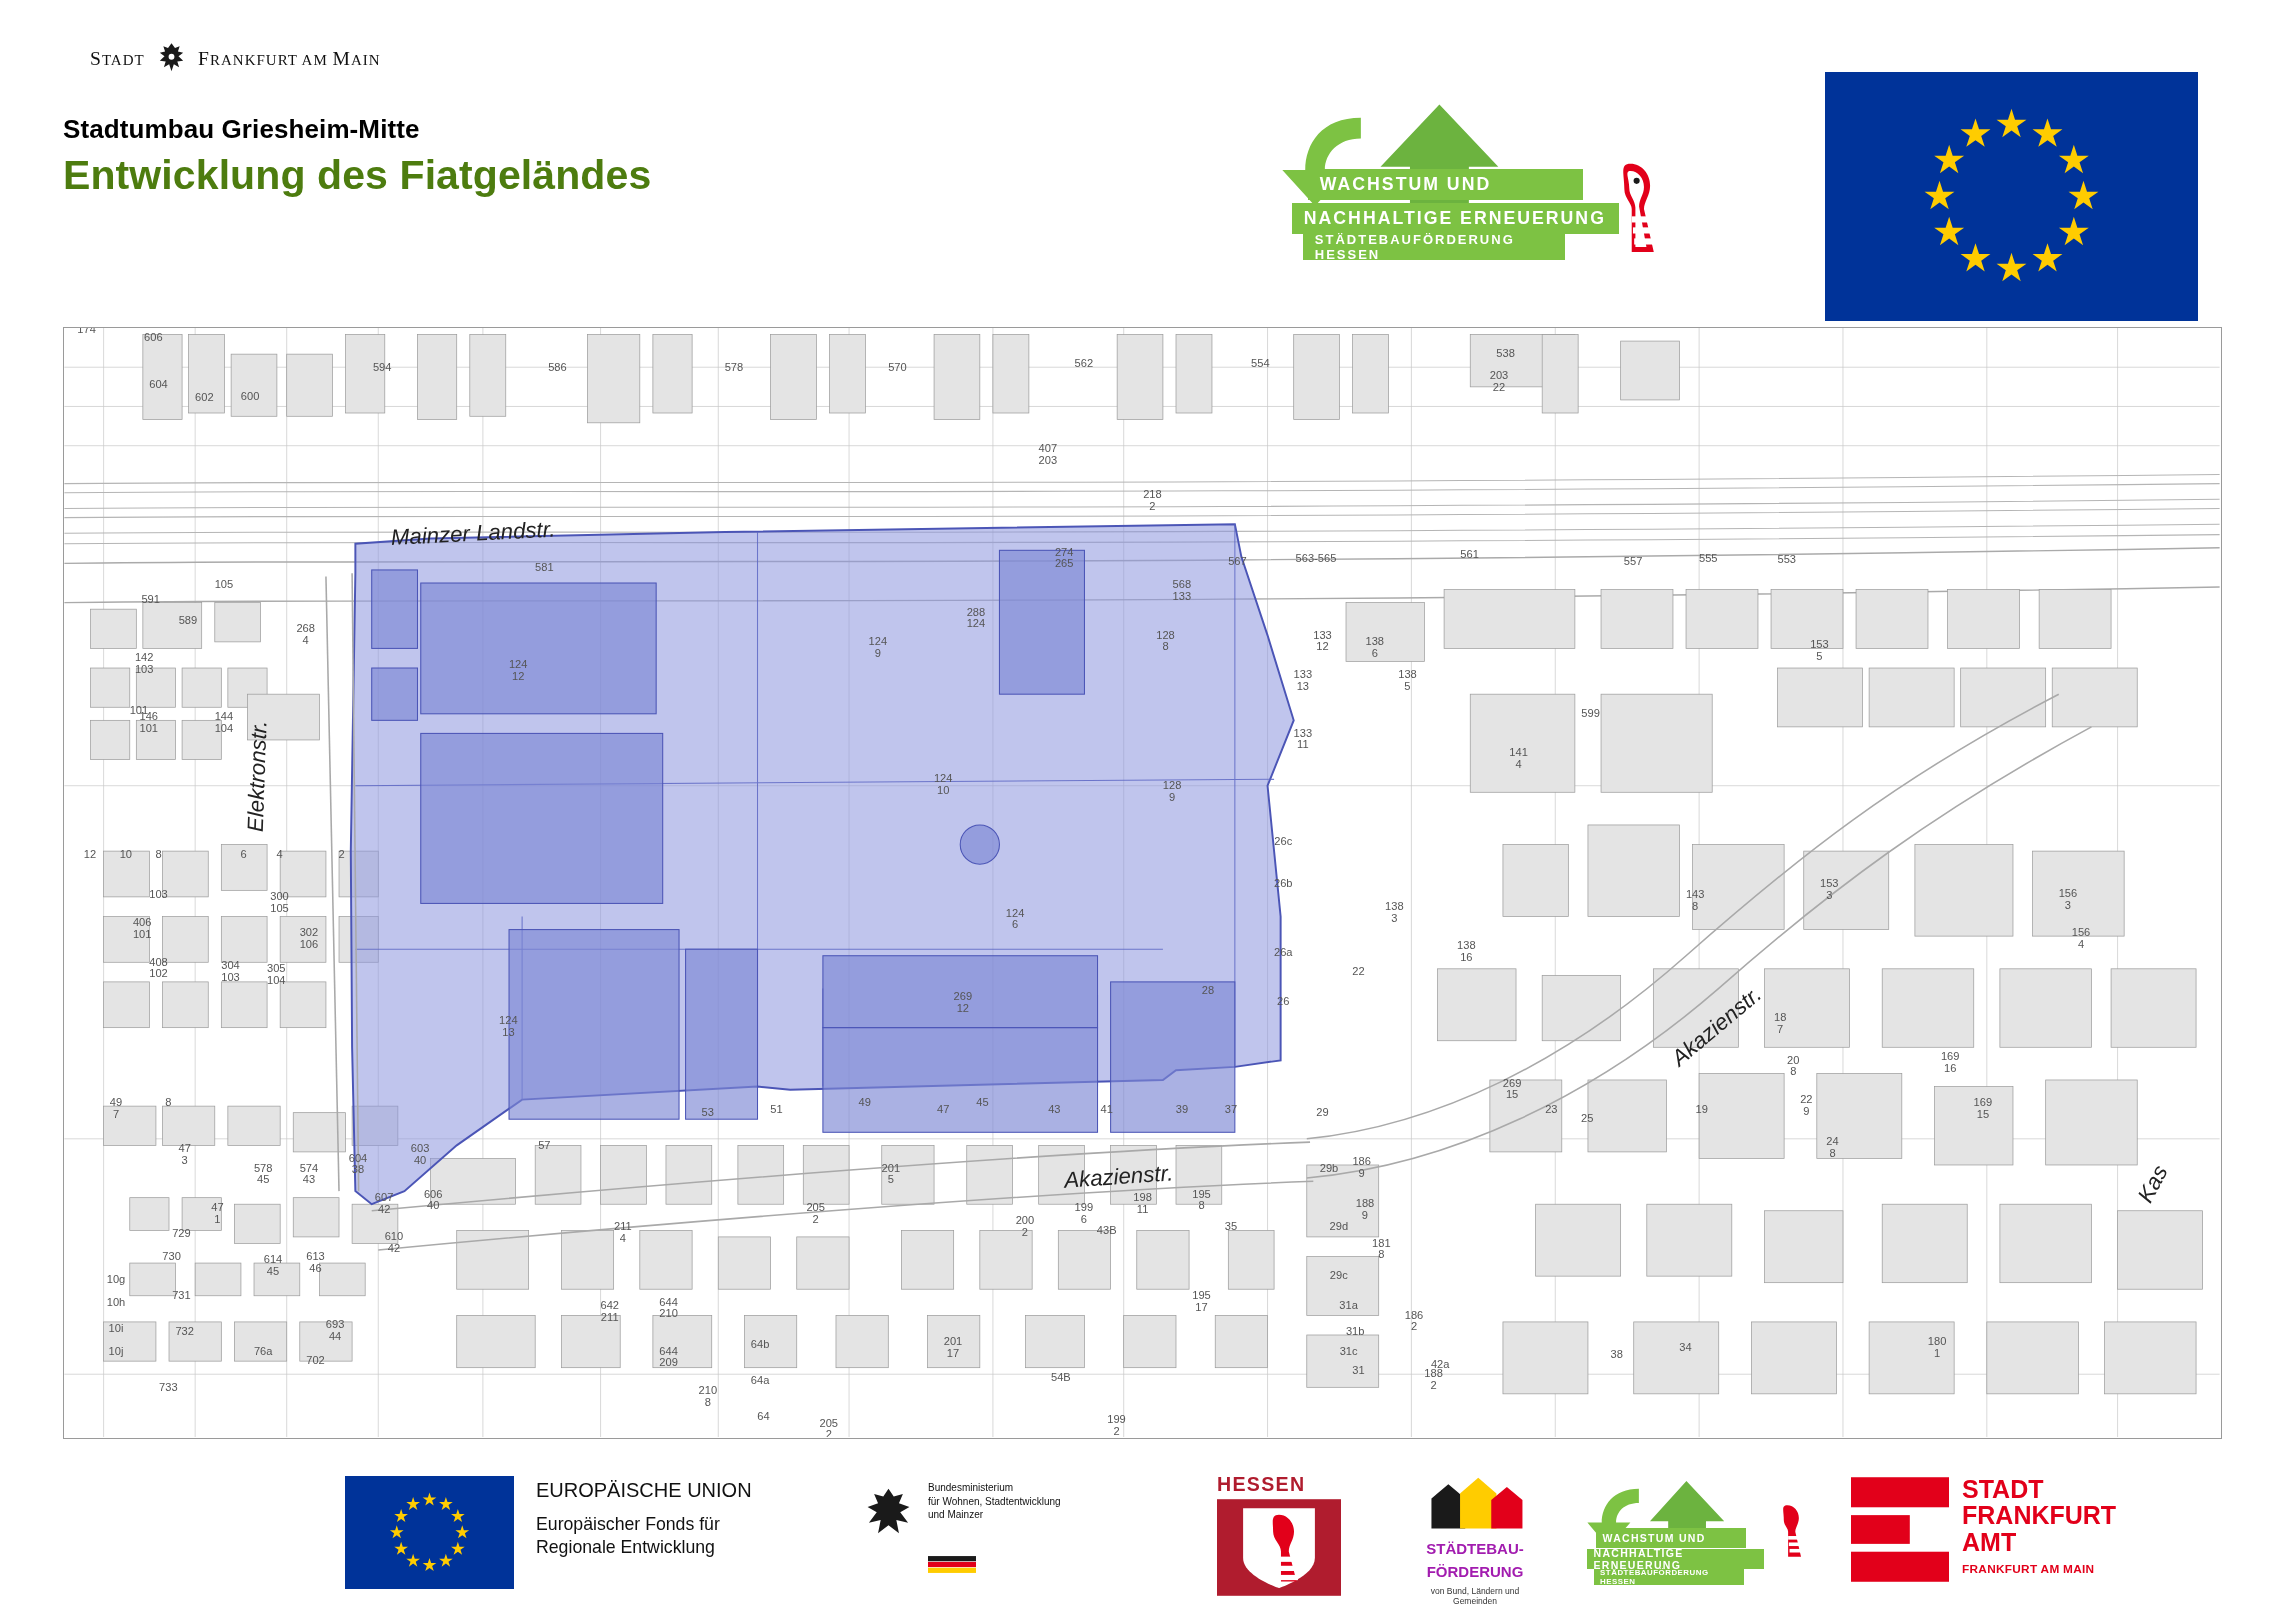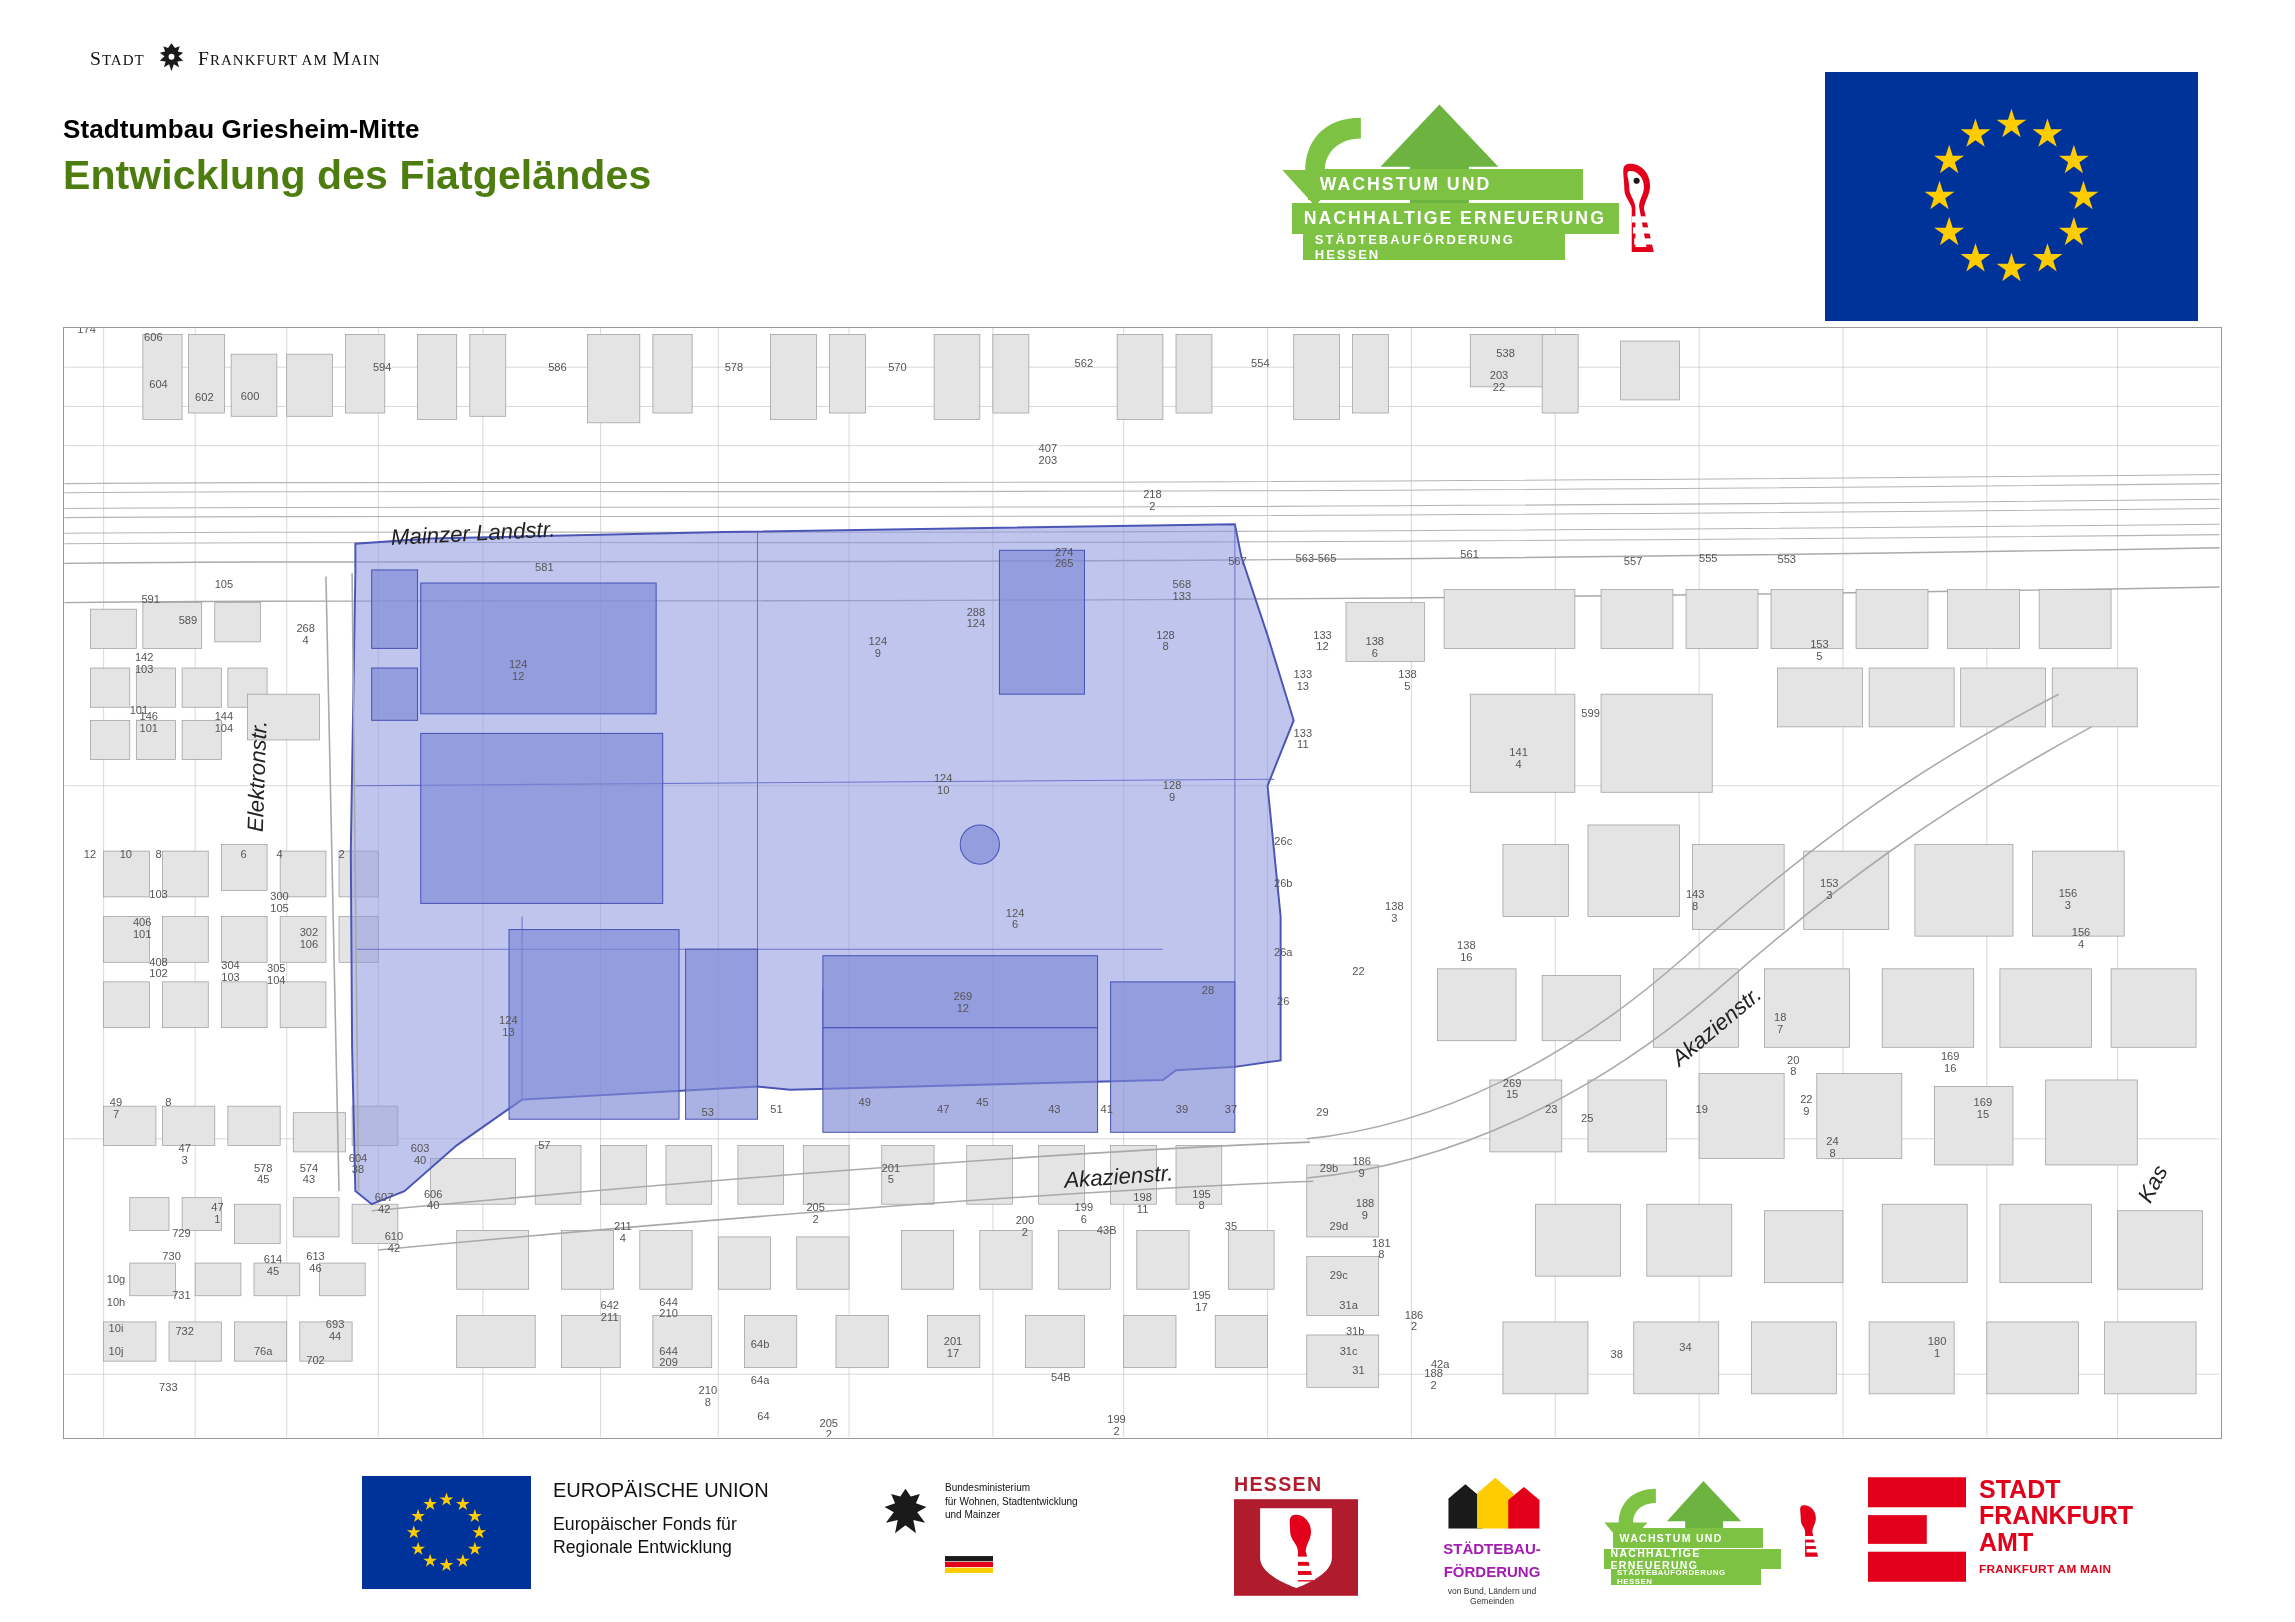--- a/index.html
+++ b/index.html
@@ -102,21 +102,21 @@
     width: 2159px; height: 1112px;
     border: 1.3px solid #9a9a9a;
     background: #ffffff;
     overflow: hidden;
   }
   .map-svg { position: absolute; left: 0; top: 0; }
 
   
   .footer {
     position: absolute;
-    left: 17px; top: 1459px;
+    left: 0; top: 1459px;
     width: 1958px; height: 164px;
   }
   .eu-flag-footer {
     position: absolute; left: 345px; top: 17px;
     width: 169px; height: 113px;
     background: #003399;
   }
   .eu-footer-text {
     position: absolute; left: 536px; top: 19.6px;
     width: 314px;

